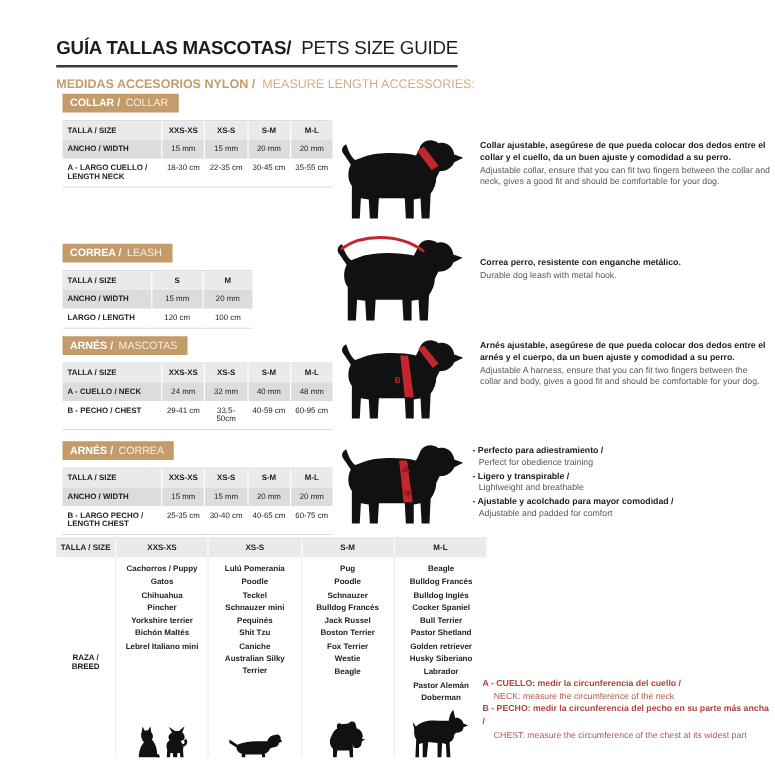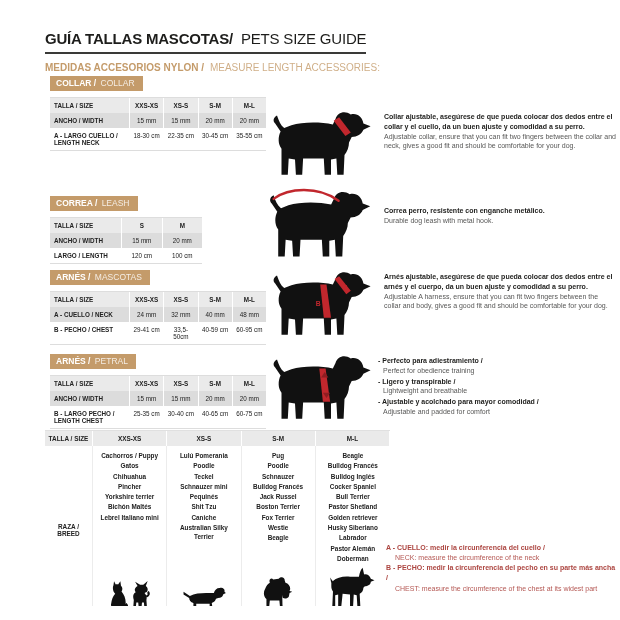--- a/index.html
+++ b/index.html
@@ -231,21 +231,21 @@
     </svg>
   </div>
   <div class="desc desc-harness">
     <p class="es">Arnés ajustable, asegúrese de que pueda colocar dos dedos entre el arnés y el cuerpo, da un buen ajuste y comodidad a su perro.</p>
     <p class="en">Adjustable A harness, ensure that you can fit two fingers between the collar and body, gives a good fit and should be comfortable for your dog.</p>
   </div>
 
   <div class="sec" style="top:350px">
     <div class="badge">
       <span class="es">ARNÉS /</span>
-      <span class="en">PETRAL</span>
+      <span class="en">CORREA</span>
     </div>
     <div class="stable">
         <div class="tr">
           <div class="td">TALLA / SIZE</div>
           <div class="td">XXS-XS</div>
           <div class="td">XS-S</div>
           <div class="td">S-M</div>
           <div class="td">M-L</div>
         </div>
         <div class="tr">

